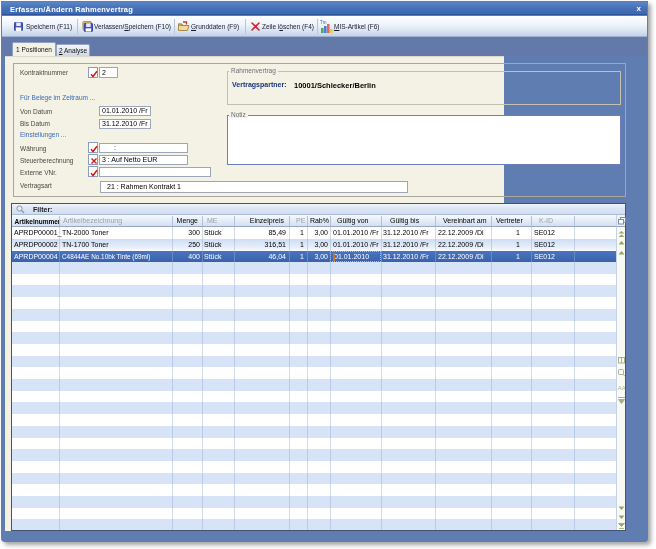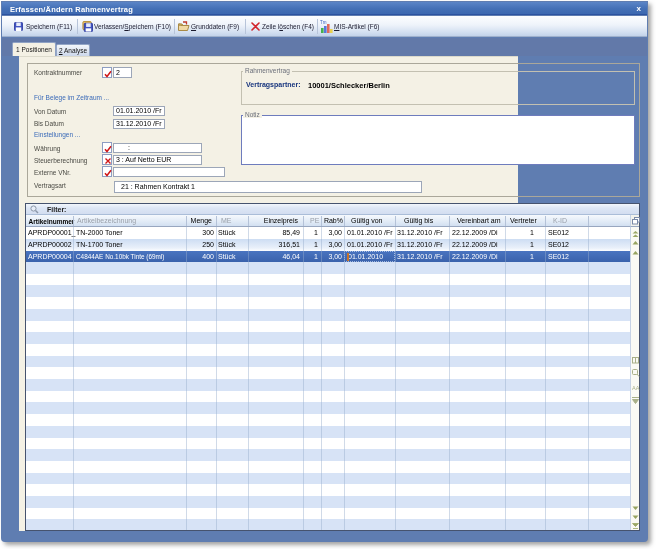--- a/index.html
+++ b/index.html
@@ -12,21 +12,21 @@
   #closex{position:absolute;right:6px;top:2px;font-size:8px;font-weight:bold;color:#fff;}
   #toolbar{position:absolute;left:2px;top:16px;width:645px;height:21px;background:linear-gradient(180deg,#fdfeff 0%,#eef3fa 45%,#d4e0f1 80%,#c3d3ea 100%);border-bottom:1px solid #9fb0cc;}
   .tsep{position:absolute;top:3px;width:1px;height:15px;background:#b7c4d9;}
   .tbtxt{position:absolute;top:7px;font-size:6.5px;color:#1a1a2e;white-space:nowrap;}
   #band{position:absolute;left:2px;top:38px;width:645px;height:18px;background:#6279a9;}
   
   .tab{position:absolute;font-size:6.5px;color:#111;text-align:center;}
   #tab1{left:12px;top:42px;width:44px;height:14px;background:#f4f1e5;border:1px solid #8fa2c4;border-bottom:none;border-radius:2px 2px 0 0;line-height:13px;z-index:3;}
   #tab2{left:56px;top:44px;width:34px;height:12px;background:linear-gradient(180deg,#f4f7fb,#ccd7ea);border:1px solid #94a6c6;border-bottom:none;border-radius:2px 2px 0 0;line-height:11px;z-index:1;}
   
-  #page{position:absolute;left:19px;top:56px;width:499px;height:475px;background:#f4f1e5;border-top:1px solid #dcdacc;z-index:2;}
+  #page{position:absolute;left:5px;top:56px;width:499px;height:475px;background:#f4f1e5;border-top:1px solid #dcdacc;z-index:2;}
   
   #groupbox{position:absolute;left:8px;top:6px;width:613px;height:134px;border:1px solid #aaa79a;}
   .lbl{position:absolute;font-size:6.5px;color:#4a4a44;white-space:nowrap;}
   .hdg{position:absolute;font-size:6.5px;color:#3a6ab8;white-space:nowrap;}
   .inp{position:absolute;background:#fff;border:1px solid #9ca6b8;font-size:7px;color:#000;white-space:nowrap;padding:0 2px;line-height:8px;}
   .cico{position:absolute;width:10px;height:11px;background:#fff;border:1px solid #8d9dc2;color:#cf1616;font-size:7px;line-height:9px;text-align:center;font-weight:bold;}
   .fs{position:absolute;border:1px solid #c3c0b1;}
   .fslbl{position:absolute;font-size:6.5px;color:#6b6f7a;background:#f4f1e5;padding:0 2px;white-space:nowrap;}
   
   #tblc{position:absolute;left:6px;top:146px;width:615px;height:328px;border:1px solid #46536e;background:#fff;}

